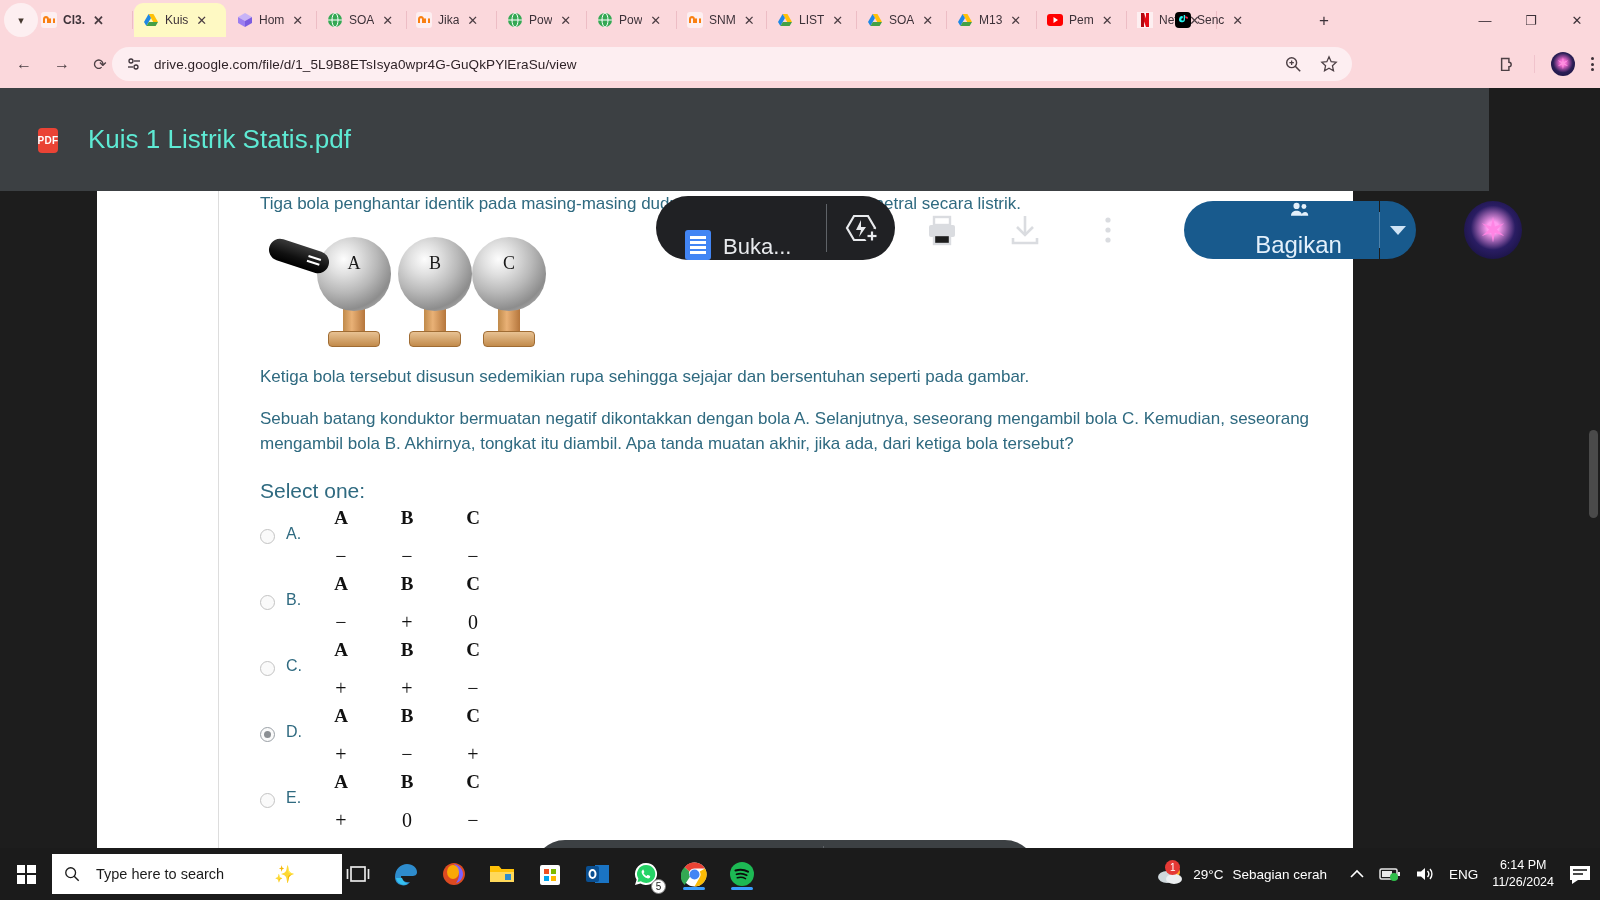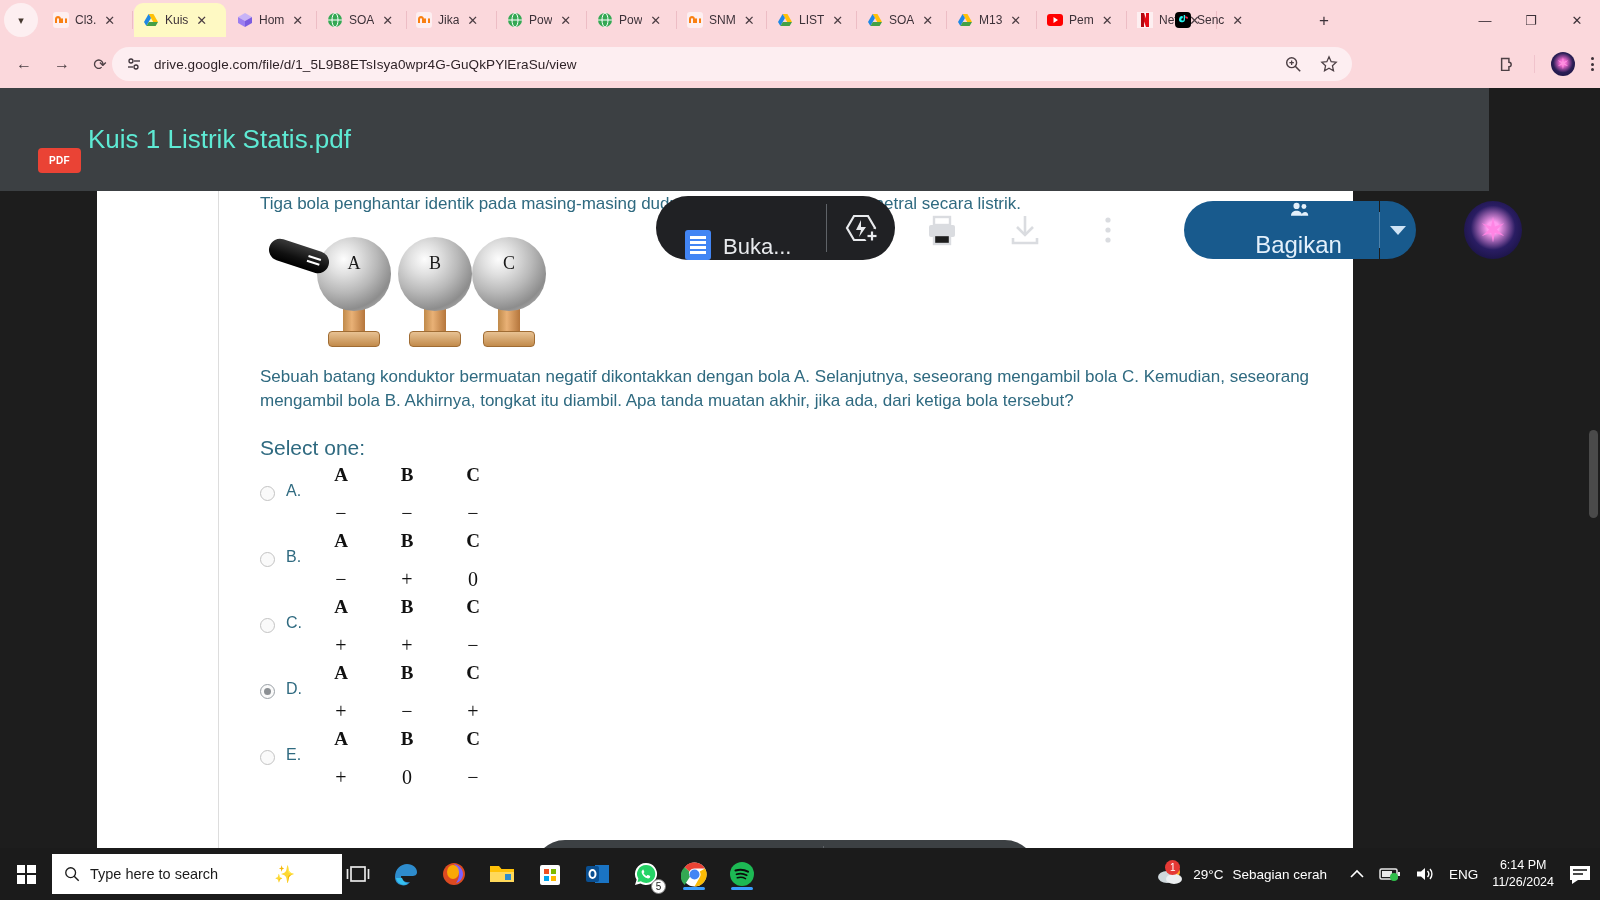--- a/index.html
+++ b/index.html
@@ -58,23 +58,23 @@
   .kebab { display: flex; flex-direction: column; gap: 2.5px; align-items: center; }
   .kebab i { width: 3px; height: 3px; border-radius: 50%; background: #3c3138; display: block; }
 
   
   .viewer { position: absolute; left: 0; top: 88px; width: 1600px; height: 760px; background: #1d1d1d; }
   .drive-header {
     position: absolute; left: 0; top: 0; width: 1489px; height: 103px;
     background: #3c4043; display: flex; align-items: center;
   }
   .pdf-badge {
-    position: absolute; left: 38px; top: 40px; width: 43px; height: 25px; border-radius: 4px;
+    position: absolute; left: 38px; top: 40px; width: 20px; height: 25px; border-radius: 4px;
     background: #ea4335; color: #fff; font-size: 10px; font-weight: bold;
-    display: flex; align-items: center; justify-content: center; letter-spacing: .3px; margin-top: 20px;
+    display: flex; align-items: center; justify-content: center; letter-spacing: .3px;
   }
   .doc-title { position: absolute; left: 88px; top: 36px; font-size: 26px; color: #5eead4; white-space: nowrap; }
 
   .open-pill {
     position: absolute; left: 656px; top: 108px; height: 64px; width: 239px;
     background: #202124; border-radius: 32px; display: flex; align-items: flex-end;
   }
   .open-pill .docs-ico {
     width: 26px; height: 30px; background: #4285f4; border-radius: 3px; margin-left: 29px;
     position: relative;
@@ -188,21 +188,21 @@
   .vscroll-track { position: absolute; right: 0; top: 0; width: 14px; height: 760px; background: #1d1d1d; }
   .vscroll-thumb { position: absolute; right: 2px; top: 342px; width: 9px; height: 88px; border-radius: 5px; background: #4a4a4a; }
 
   
   .taskbar { position: absolute; left: 0; top: 848px; width: 1600px; height: 52px; background: #1b1b1b; }
   .start { position: absolute; left: 6px; top: 6px; width: 40px; height: 40px; display: flex; align-items: center; justify-content: center; }
   .win-logo { width: 19px; height: 19px; display: grid; grid-template-columns: 1fr 1fr; grid-template-rows: 1fr 1fr; gap: 2px; }
   .win-logo i { background: #ffffff; display: block; }
   .searchbox {
     position: absolute; left: 52px; top: 6px; width: 290px; height: 40px; background: #ffffff;
-    display: flex; align-items: center; gap: 10px; padding-left: 12px;
+    display: flex; align-items: center; gap: 16px; padding-left: 12px;
   }
   .searchbox .sl { font-size: 14.5px; color: #1b1b1b; }
   .tb-icon { position: absolute; top: 8px; width: 36px; height: 36px; display: flex; align-items: center; justify-content: center; }
   .tb-running { position: absolute; bottom: 2px; left: 50%; transform: translateX(-50%); width: 22px; height: 3px; background: #3b9eff; border-radius: 2px; }
   .tray { position: absolute; right: 8px; top: 0; height: 52px; display: flex; align-items: center; gap: 14px; }
   .tray-text { color: #ffffff; font-size: 13.5px; }
   .clock { color: #ffffff; font-size: 12.5px; line-height: 1.35; text-align: center; }
   .weather { display: flex; align-items: center; gap: 9px; margin-right: 8px; }
   .badge {
     position: absolute; right: -2px; bottom: -2px; min-width: 15px; height: 15px; border-radius: 8px;
@@ -212,21 +212,21 @@
 </style>
 </head>
 <body>
 
 <div class="screen">
 
   <div class="chrome">
     <div class="tabstrip">
       <div class="tab-menu-btn">▾</div>
       <div id="tabs-container">
-          <div class="tab" style="left: 44px; width: 88px;">
+          <div class="tab" style="left: 32px; width: 88px; font-weight: bold;">
             <span class="favicon"><svg viewBox="0 0 16 16" width="16" height="16">
                 <rect width="16" height="16" rx="3" fill="#fdeff1"></rect>
                 <path d="M2 11V7c0-2 1.5-3 3-3s3 1 3 3v4H6V7.4c0-.8-.4-1.2-1-1.2s-1 .4-1 1.2V11z" fill="#f98012"></path>
                 <path d="M8 11V7.4c0-.8.4-1.2 1-1.2s1 .4 1 1.2V11h2V7.4c0-.8.4-1.2 1-1.2s1 .4 1 1.2V11h-1.6" fill="#f98012"></path>
               </svg></span>
             <span class="tlabel">Cl3.</span>
             <span class="tclose">✕</span>
           </div>
           <div class="tab-sep" style="left: 132px;"></div>
           <div class="tab active" style="left: 134px; width: 92px;">
@@ -429,20 +429,21 @@
           </div>
           <div class="ball" style="left:138px; top:6px">
             <span>B</span>
           </div>
           <div class="ball" style="left:212px; top:6px">
             <span>C</span>
           </div>
           <div class="rod"></div>
         </div>
 
+        <div class="q-text">Ketiga bola tersebut disusun sedemikian rupa sehingga sejajar dan bersentuhan seperti pada gambar.</div>
         <div class="q-text">Sebuah batang konduktor bermuatan negatif dikontakkan dengan bola A. Selanjutnya, seseorang mengambil bola C. Kemudian, seseorang mengambil bola B. Akhirnya, tongkat itu diambil. Apa tanda muatan akhir, jika ada, dari ketiga bola tersebut?</div>
 
         <div class="select-one">Select one:</div>
         <div id="options-container">
             <div class="option">
               <div class="radio"></div>
               <div class="opt-letter">A.</div>
               <div class="opt-table">
                 <div class="opt-row head">
                   <div>A</div>

